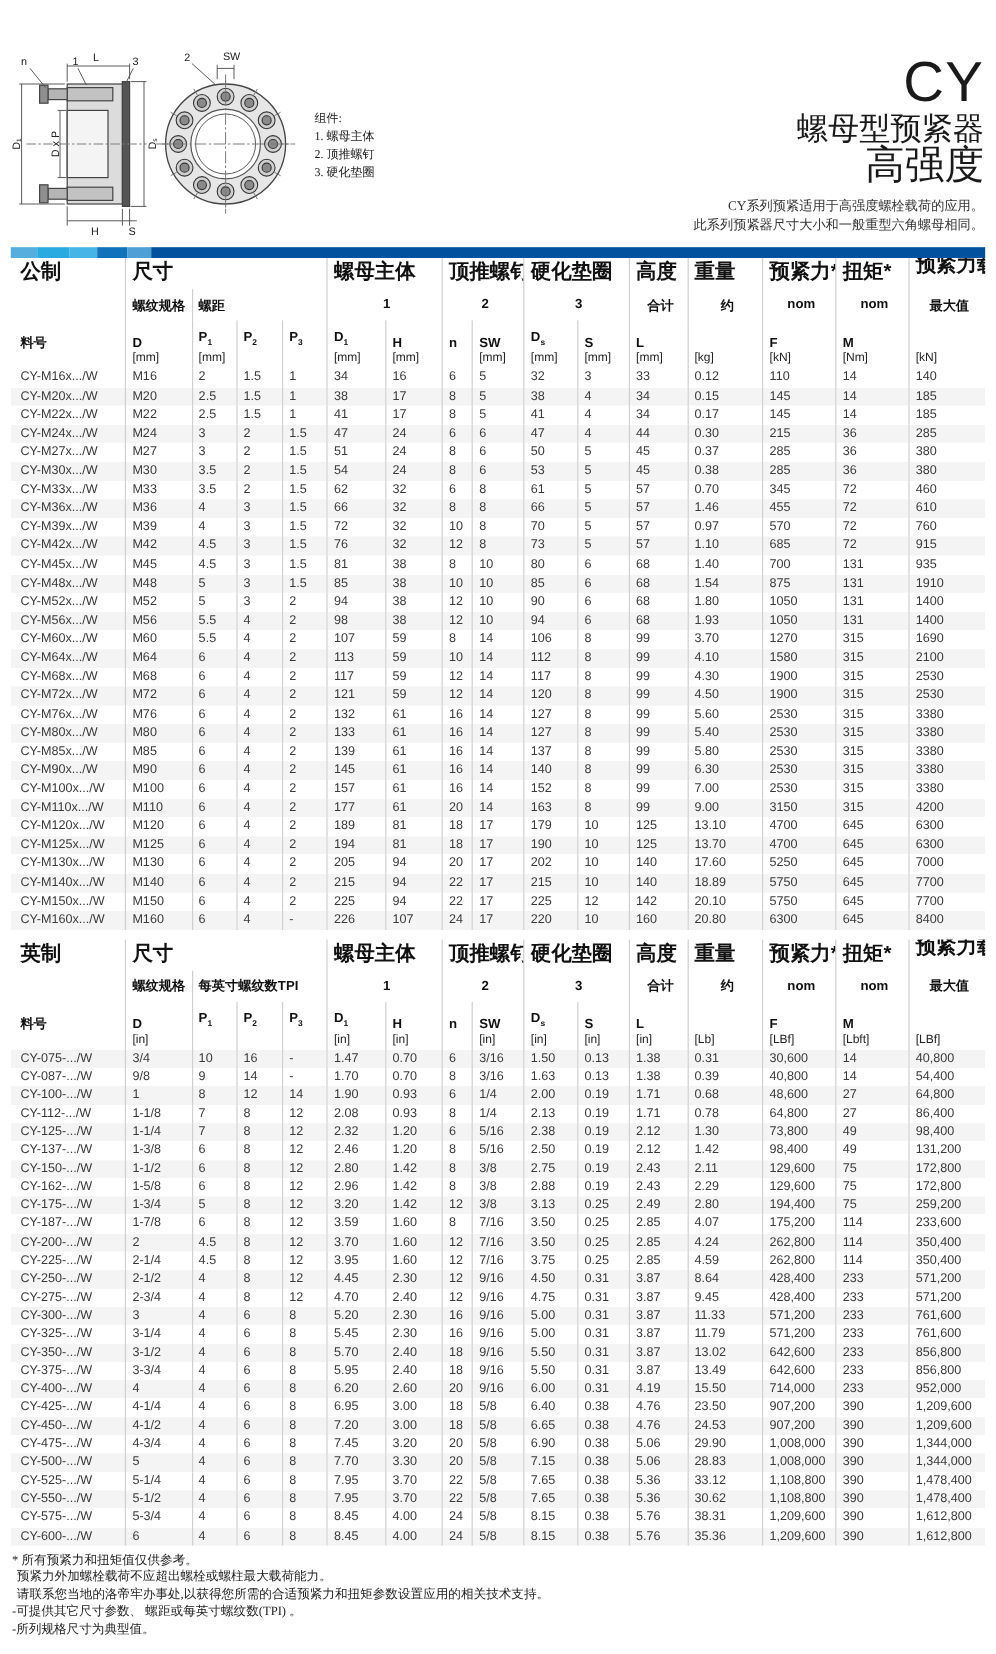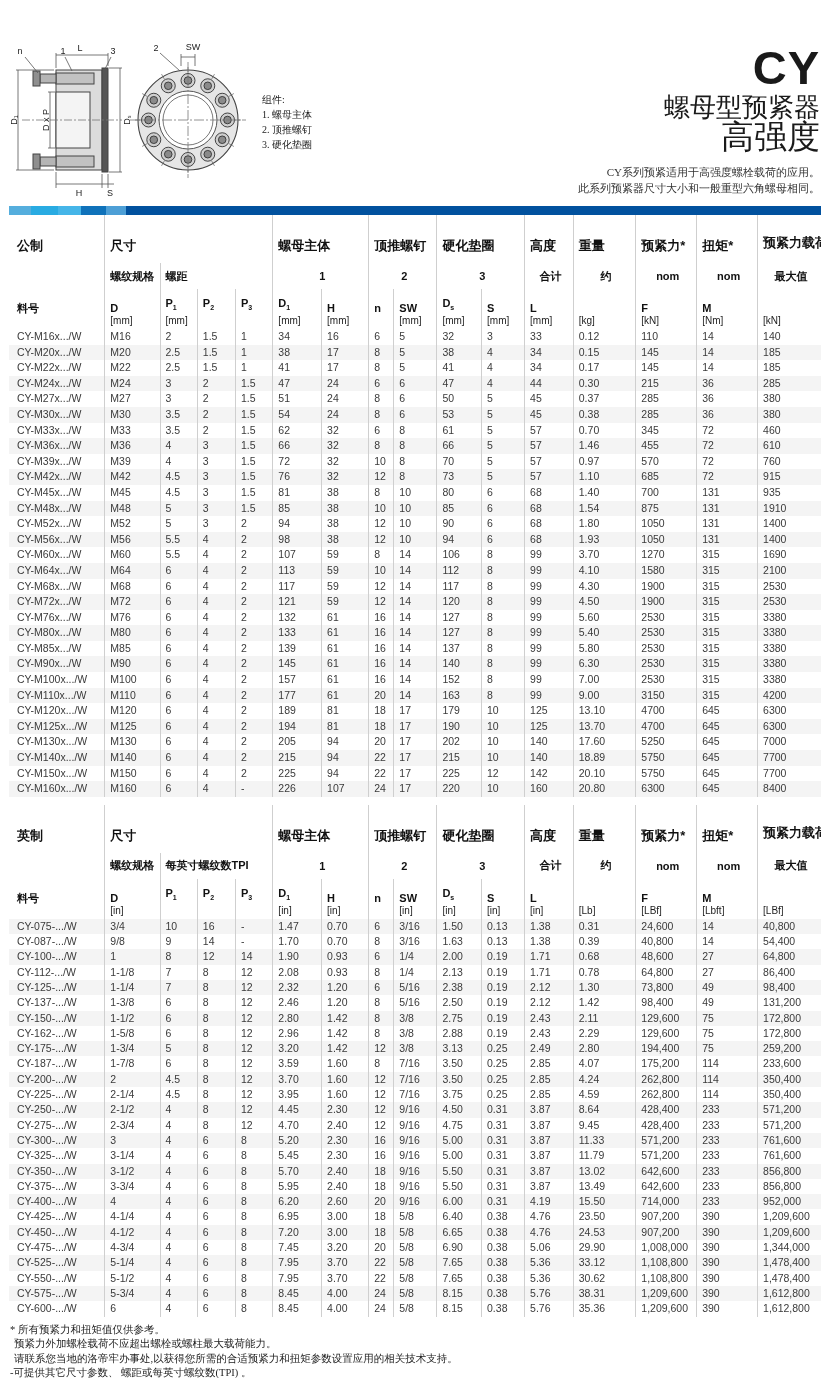--- a/index.html
+++ b/index.html
@@ -7,21 +7,21 @@
     width:830px;height:1378px;background:#ffffff;
     font-family:"Liberation Sans", sans-serif;color:#222;
     -webkit-font-smoothing:antialiased;overflow:hidden;
   }
   
   .header{position:relative;height:206px;}
   .drawing{position:absolute;left:8px;top:40px;width:250px;height:160px;}
   .legend{position:absolute;left:262px;top:92px;font-family:"Liberation Serif",serif;
           font-size:10px;line-height:15px;color:#222;}
   .title-block{position:absolute;right:10px;top:46px;text-align:right;color:#1a1a1a;}
-  .t-code{font-size:47px;line-height:44px;font-weight:700;letter-spacing:1px;}
+  .t-code{font-size:47px;line-height:44px;font-weight:400;letter-spacing:1px;}
   .t-name{font-size:26px;line-height:30px;font-weight:300;margin-top:2px;text-align:right;}
   .t-grade{font-size:33px;line-height:30px;font-weight:300;}
   .t-desc{margin-top:12px;font-family:"Liberation Serif",serif;font-size:11px;line-height:16px;color:#333;}
   
   .accent-bar{display:flex;height:9px;margin:0 9px;}
   .accent-bar .seg{height:100%;}
   .accent-bar .seg:nth-child(1){width:22px;}
   .accent-bar .seg:nth-child(2){width:27px;}
   .accent-bar .seg:nth-child(3){width:23px;}
   .accent-bar .seg:nth-child(4){width:25px;}
@@ -30,21 +30,21 @@
   
   .tbl-wrap{margin:0 9px;}
   table{width:100%;border-collapse:collapse;table-layout:fixed;}
   th,td{padding:0 2px 0 5px;text-align:left;white-space:nowrap;overflow:hidden;}
   th{font-weight:bold;color:#111;}
   td{color:#3a3a3a;font-size:10.5px;}
   .tbl-metric td{line-height:15.6px;}
   .tbl-imperial td{line-height:15.3px;}
   td.pn,th.corner{padding-left:8px;}
   .gd{border-left:1px solid #cfcfcf;}
-  .h1 th{height:26px;vertical-align:top;font-size:13px;padding-top:22px;}
+  .h1 th{height:26px;vertical-align:top;font-size:17px;padding-top:0;}
   .h1 th:last-child{line-height:12px;}
   .h2 th{height:26px;vertical-align:middle;font-size:11px;}
   .h3 th{height:38px;vertical-align:bottom;font-size:11px;line-height:12px;padding-bottom:2px;}
   .h3 .unit{font-weight:normal;font-size:10px;color:#222;}
   sub{font-size:7px;}
   .ctr{text-align:center;}
   .tbl-metric tbody tr:nth-child(even){background:#f4f4f4;}
   .tbl-imperial tbody tr:nth-child(odd){background:#f4f4f4;}
   .tbl-gap{height:8px;}
   
@@ -874,21 +874,21 @@
           <td class="gd">16</td>
           <td class="gd">-</td>
           <td class="gd">1.47</td>
           <td class="gd">0.70</td>
           <td class="gd">6</td>
           <td class="gd">3/16</td>
           <td class="gd">1.50</td>
           <td class="gd">0.13</td>
           <td class="gd">1.38</td>
           <td class="gd">0.31</td>
-          <td class="gd">24,600</td>
+          <td class="gd">30,600</td>
           <td class="gd">14</td>
           <td class="gd">40,800</td>
         </tr>
         <tr>
           <td class="pn">CY-087-.../W</td>
           <td class="gd">9/8</td>
           <td class="gd">9</td>
           <td class="gd">14</td>
           <td class="gd">-</td>
           <td class="gd">1.70</td>
@@ -1257,20 +1257,38 @@
           <td class="gd">5/8</td>
           <td class="gd">6.90</td>
           <td class="gd">0.38</td>
           <td class="gd">5.06</td>
           <td class="gd">29.90</td>
           <td class="gd">1,008,000</td>
           <td class="gd">390</td>
           <td class="gd">1,344,000</td>
         </tr>
         <tr>
+          <td class="pn">CY-500-.../W</td>
+          <td class="gd">5</td>
+          <td class="gd">4</td>
+          <td class="gd">6</td>
+          <td class="gd">8</td>
+          <td class="gd">7.70</td>
+          <td class="gd">3.30</td>
+          <td class="gd">20</td>
+          <td class="gd">5/8</td>
+          <td class="gd">7.15</td>
+          <td class="gd">0.38</td>
+          <td class="gd">5.06</td>
+          <td class="gd">28.83</td>
+          <td class="gd">1,008,000</td>
+          <td class="gd">390</td>
+          <td class="gd">1,344,000</td>
+        </tr>
+        <tr>
           <td class="pn">CY-525-.../W</td>
           <td class="gd">5-1/4</td>
           <td class="gd">4</td>
           <td class="gd">6</td>
           <td class="gd">8</td>
           <td class="gd">7.95</td>
           <td class="gd">3.70</td>
           <td class="gd">22</td>
           <td class="gd">5/8</td>
           <td class="gd">7.65</td>

